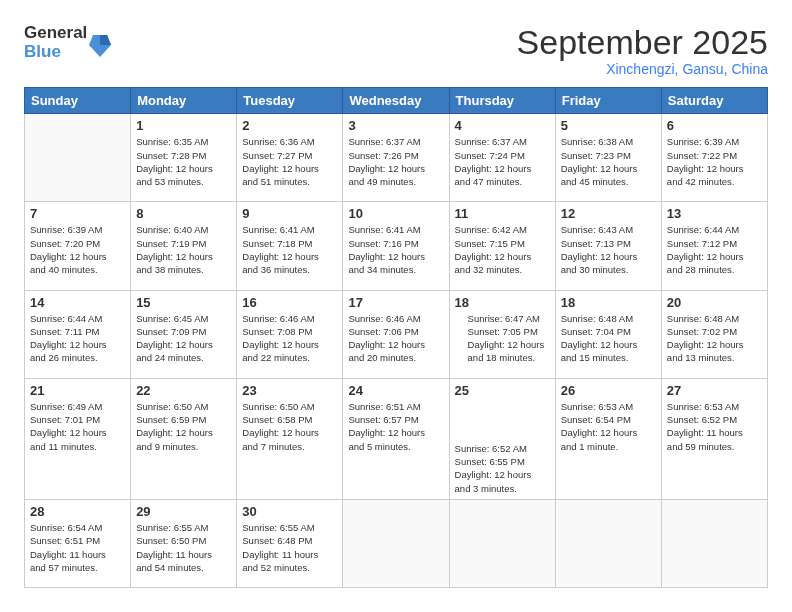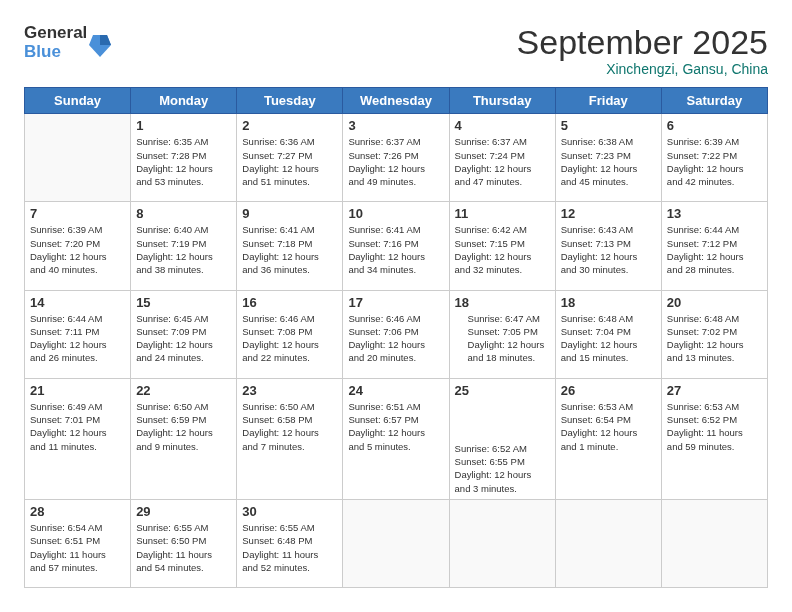--- a/index.html
+++ b/index.html
@@ -38,21 +38,21 @@
     .calendar {
       flex: 1;
       border: 1px solid #ccc;
       border-collapse: collapse;
       width: 100%;
       table-layout: fixed;
     }
     .calendar th {
       background-color: #3a7abf;
       color: white;
-      text-align: center;
+      text-align: left;
       padding: 5px 6px;
       font-size: 13px;
       font-weight: bold;
       border: 1px solid #2a5a9f;
     }
     .calendar td {
       border: 1px solid #ccc;
       vertical-align: top;
       padding: 4px 5px;
       font-size: 10px;
@@ -84,21 +84,21 @@
         <span style="font-size:17px;font-weight:bold;color:#333;line-height:1.1">General</span>
         <span style="font-size:17px;font-weight:bold;color:#4a90d9;line-height:1.1">Blue</span>
       </div>
       <svg width="22" height="26" viewBox="0 0 22 26" style="margin-left:2px;margin-top:2px">
         <polygon points="4,4 18,4 22,14 11,26 0,14" fill="#4a90d9"></polygon>
         <polygon points="11,4 18,4 22,14 11,14" fill="#2a6aaf"></polygon>
       </svg>
     </div>
     <div class="title-block">
       <div style="font-size:34px;font-weight:normal;color:#333;line-height:1.1">September 2025</div>
-      <div style="font-size:14px;color:#0f766e;">Xinchengzi, Gansu, China</div>
+      <div style="font-size:14px;color:#3b82f6;">Xinchengzi, Gansu, China</div>
     </div>
   </div>
 
   <table class="calendar" id="cal-table">
     <thead id="cal-head">
         <tr>
           <th>Sunday</th>
           <th>Monday</th>
           <th>Tuesday</th>
           <th>Wednesday</th>

